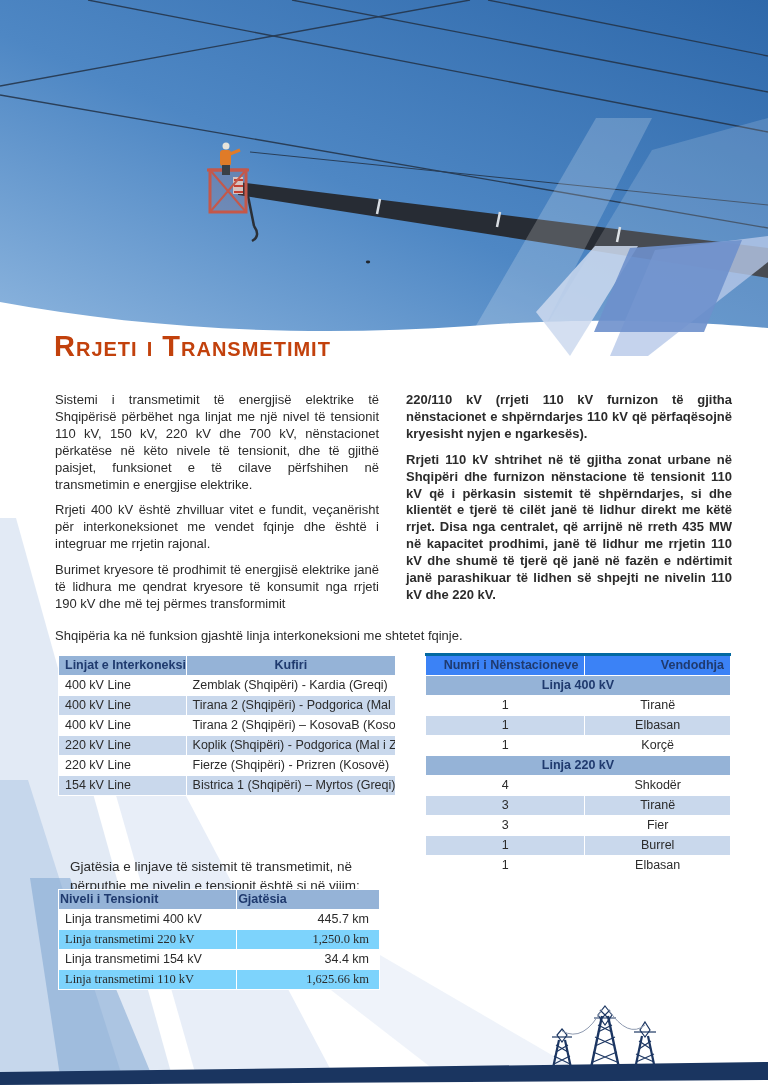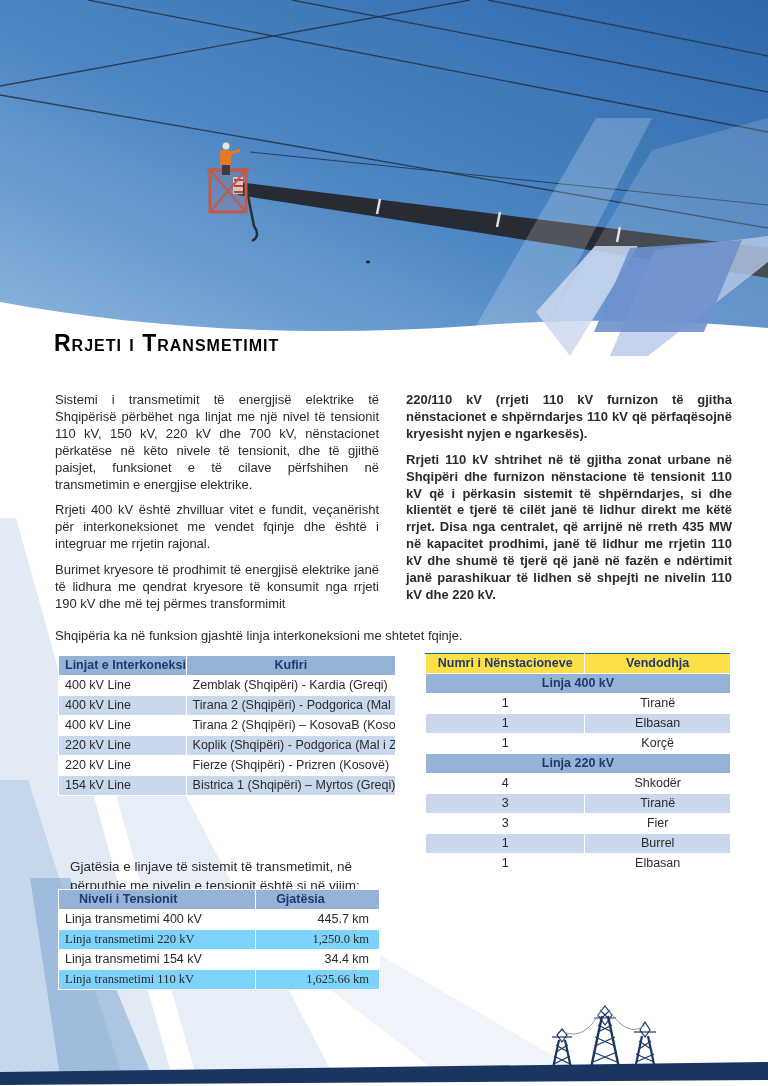--- a/index.html
+++ b/index.html
@@ -2,48 +2,48 @@
 <html><head>
 <meta charset="utf-8">
 <style>
   html,body{margin:0;padding:0;background:#ffffff;}
   .page{position:relative;width:768px;height:1086px;overflow:hidden;background:#fff;
         font-family:"Liberation Sans",sans-serif;color:#2b2b2b;}
   svg{display:block;}
   .decor-svg{position:absolute;left:0;top:0;z-index:0;pointer-events:none;}
   .banner-svg{position:absolute;left:0;top:0;z-index:1;pointer-events:none;}
   .title{position:absolute;left:54px;top:330px;z-index:3;margin:0;
-         font-variant:small-caps;font-weight:800;font-size:23px;letter-spacing:1px;
-         color:#000000;}
+         font-variant:small-caps;font-weight:800;font-size:29px;letter-spacing:1px;
+         color:#c2410c;}
   .col{position:absolute;top:392px;z-index:2;font-size:13px;line-height:16.9px;
        text-align:justify;}
   .col p{margin:0 0 9px 0;}
   .col-left{left:55px;width:324px;}
   .col-right{left:406px;width:326px;font-weight:bold;}
   .note{position:absolute;left:55px;top:628px;width:700px;z-index:2;font-size:13px;margin:0;}
   .note2{position:absolute;left:55px;top:842px;width:340px;z-index:2;font-size:13.5px;
          line-height:19px;margin:15px;}
   table{border-collapse:collapse;position:absolute;z-index:2;font-size:12.5px;
         table-layout:fixed;}
   th,td{border:1px solid #ffffff;padding:2px 6px;line-height:1.2;overflow:hidden;
         white-space:nowrap;}
   th{background:#95b3d7;color:#1f3a6e;font-weight:bold;text-align:center;}
   .tbl-intercon{left:58px;top:655px;width:338px;}
   .tbl-intercon .c1{width:34%;}
   .tbl-intercon td{background:#fff;}
   .tbl-intercon tr.alt td{background:#c9d8ec;}
   .tbl-substations{left:425px;top:653px;width:306px;text-align:center;}
   .tbl-substations .c1{width:48%;}
-  .tbl-substations thead th{background:#fde047;border-top:1px solid #0369a1;}
+  .tbl-substations thead th{background:#3b82f6;border-top:3px solid #0369a1;text-align:right;}
   .tbl-substations td.section{background:#95b3d7;color:#1f3a6e;font-weight:bold;}
   .tbl-substations td{background:#fff;text-align:center;}
   .tbl-substations tr.alt td{background:#c9d8ec;}
   .tbl-length{left:58px;top:889px;width:322px;}
   .tbl-length .c1{width:53%;}
-  .tbl-length th{text-align:left;padding-left:20px;}
+  .tbl-length th{text-align:left;padding-left:1px;}
   .tbl-length td{background:#fff;}
   .tbl-length tr.alt td{background:#7dd3fc;font-family:Liberation Serif, serif;}
   .tbl-length td.num{text-align:right;padding-right:10px;}
 </style>
 </head>
 <body>
 
 <div class="page">
 
   <svg class="decor-svg" width="768" height="1086" viewBox="0 0 768 1086">

